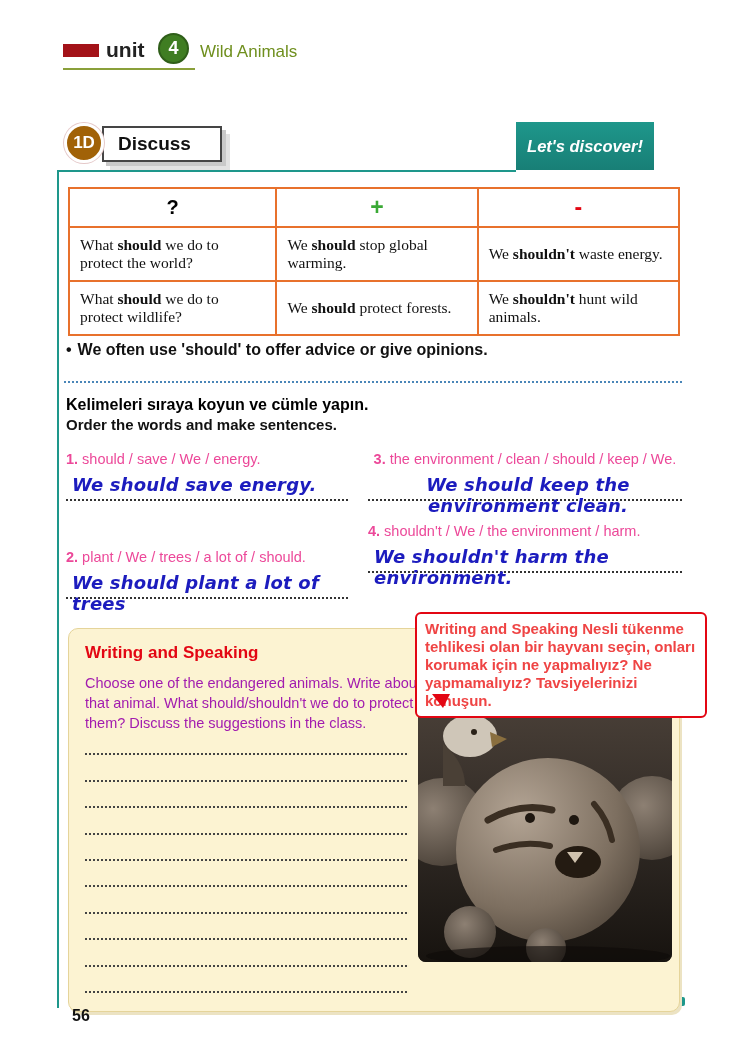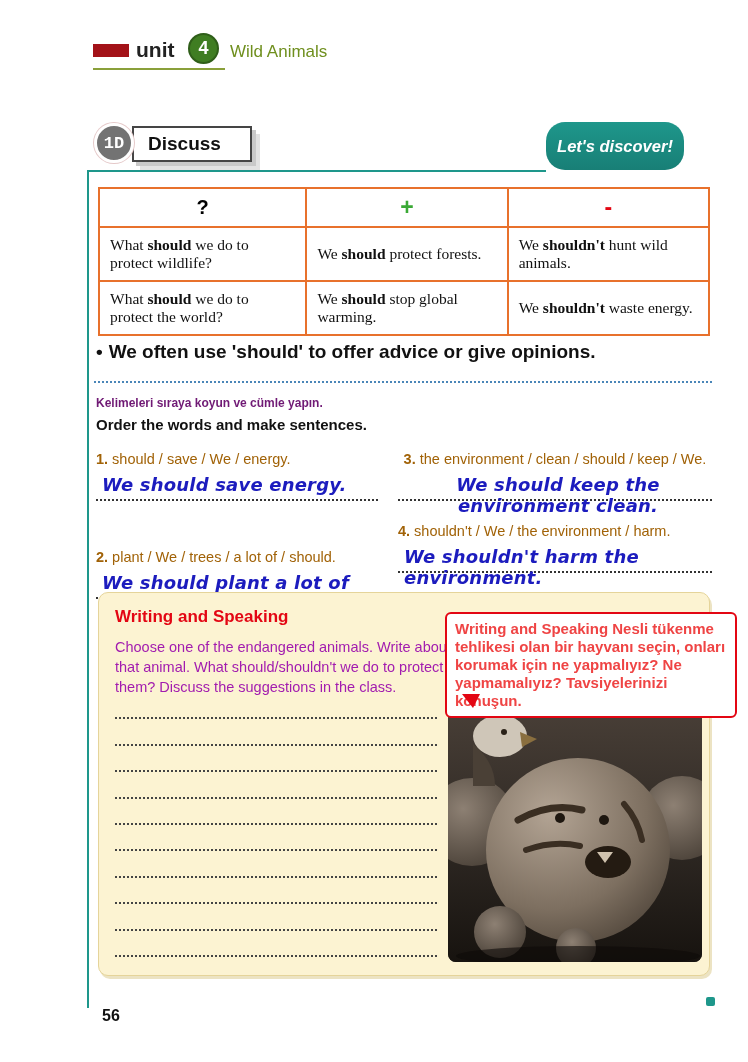--- a/index.html
+++ b/index.html
@@ -1,73 +1,73 @@
 <!DOCTYPE html>
 <html><head>
 <meta charset="utf-8">
 <style>
   * { margin:0; padding:0; box-sizing:border-box; }
   html,body { background:#ffffff; }
   .page {
     position:relative; width:716px; height:1062px; background:#ffffff;
-    font-family:"Liberation Sans", sans-serif; overflow:hidden; color:#111;margin-left:30px;
+    font-family:"Liberation Sans", sans-serif; overflow:hidden; color:#111;
   }
   
   .unit-bar { position:absolute; left:63px; top:44px; width:36px; height:13px; background:#a31218; }
   .unit-underline { position:absolute; left:63px; top:68px; width:132px; height:2px; background:#8aa03a; }
   .unit-label { position:absolute; left:106px; top:38px; font-size:21px; font-weight:bold; color:#222; }
   .unit-circle { position:absolute; left:158px; top:33px; width:31px; height:31px; border-radius:50%;
     background:#3f7d22; border:2px solid #2f5e19; color:#fff; font-weight:bold; font-size:18px;
     display:flex; align-items:center; justify-content:center; }
   .unit-title { position:absolute; left:200px; top:42px; color:#6f8f1e; font-weight:normal; font-size:17px; }
 
   
   .badge-1d { position:absolute; left:64px; top:123px; width:40px; height:40px; border-radius:50%;
-    background:#737373; color:#fff; font-weight:bold; font-size:17px; display:flex; align-items:center;
-    justify-content:center; border:3px solid #fff; box-shadow:0 0 0 1px #e5c9c9; z-index:3;font-family:Liberation Mono, monospace; }
+    background:#a16207; color:#fff; font-weight:bold; font-size:17px; display:flex; align-items:center;
+    justify-content:center; border:3px solid #fff; box-shadow:0 0 0 1px #e5c9c9; z-index:3; }
   .grammar-box { position:absolute; left:102px; top:126px; width:120px; height:36px; background:#fff;
     border:2px solid #454545; display:flex; align-items:center; padding-left:14px; font-weight:bold;
     font-size:19px; color:#111; box-shadow:4px 4px 0 #c9c9c9, 8px 8px 0 #e2e2e2; z-index:2; }
   .discover-box { position:absolute; left:516px; top:122px; width:138px; height:48px;
     background:linear-gradient(#1e978b,#187f76); color:#fff; display:flex; align-items:center;
-    justify-content:center; font-weight:bold; font-style:italic; font-size:16.5px; z-index:2;border-radius:19px; }
+    justify-content:center; font-weight:bold; font-style:italic; font-size:16.5px; z-index:2; }
 
   
   .frame-top { position:absolute; left:57px; top:170px; width:459px; height:2px; background:#1e978b; }
   .frame-left { position:absolute; left:57px; top:170px; width:2px; height:838px; background:#1e978b; }
   .frame-dot { position:absolute; left:676px; top:997px; width:9px; height:9px; background:#1e978b; border-radius:2px; }
 
   
   .grammar-table { position:absolute; left:68px; top:187px; width:612px; border-collapse:collapse;
     font-family:"Liberation Serif", serif; background:#fff; }
   .grammar-table th, .grammar-table td { border:2px solid #e8712c; padding:5px 10px; }
   .grammar-table th { height:34px; text-align:center; font-family:"Liberation Sans",sans-serif; }
   .grammar-table td { height:54px; font-size:15.5px; color:#111; vertical-align:middle; }
   .h-q { font-size:20px; color:#000; width:34%; }
   .h-plus { font-size:23px; color:#3aa935; width:33%; }
   .h-minus { font-size:23px; color:#e30613; width:33%; }
 
-  .advice-note { position:absolute; left:66px; top:341px; font-size:19px; font-weight:bold; color:#111; }
+  .advice-note { position:absolute; left:66px; top:341px; font-size:16px; font-weight:bold; color:#111; }
   .advice-note .bullet { margin-right:6px; }
 
   .dotted-sep { position:absolute; left:64px; top:381px; width:618px; border-top:2px dotted #4a86b8; }
 
-  .inst-tr { position:absolute; left:66px; top:396px; color:#701a75; font-weight:bold; font-size:12px; }
+  .inst-tr { position:absolute; left:66px; top:396px; color:#000000; font-weight:bold; font-size:16px; }
   .inst-en { position:absolute; left:66px; top:416px; color:#111; font-weight:bold; font-size:15px; }
 
   
   .ex-item { position:absolute; }
-  .ex-prompt { font-size:14.5px; color:#a16207; white-space:nowrap; }
+  .ex-prompt { font-size:14.5px; color:#ec4899; white-space:nowrap; }
   .ex-num { font-weight:bold; margin-right:4px; }
   .ex-answer { margin-top:7px; height:27px; border-bottom:2px dotted #333; padding-left:6px; }
   .handwriting { font-family:"DejaVu Sans", sans-serif; font-style:italic; font-weight:bold;
     font-size:18px; color:#1c1cbe; letter-spacing:0.2px; }
 
   
-  .panel { position:absolute; left:68px; top:592px; width:612px; height:384px; background:#fcf3d2;
+  .panel { position:absolute; left:68px; top:628px; width:612px; height:384px; background:#fcf3d2;
     border:1px solid #e5d49a; border-radius:10px; box-shadow:2px 3px 0 #ece3c3; }
   .panel-title { position:absolute; left:16px; top:14px; color:#e30613; font-weight:bold; font-size:17px; }
   .panel-body { position:absolute; left:16px; top:44px; width:338px; font-weight:normal; font-size:14.5px;
     line-height:1.38; color:#a21caf; }
   .write-lines { position:absolute; left:16px; top:100px; width:322px; }
   .write-line { height:26.4px; border-bottom:2px dotted #444; }
 
   .bubble { position:absolute; left:415px; top:612px; width:292px; background:#fff; border:2.5px solid #e30613;
     border-radius:6px; padding:6px 8px; color:#ef4444; font-weight:bold; font-size:15px; line-height:1.2; z-index:4; }
   .bubble-tail { position:absolute; left:432px; top:694px; width:0; height:0; z-index:4;
@@ -103,38 +103,38 @@
     <thead>
       <tr>
         <th class="h-q">?</th>
         <th class="h-plus">+</th>
         <th class="h-minus">-</th>
       </tr>
     </thead>
     <tbody>
       <tr>
         <td>
-          <span>What </span><b>should</b><span> we do to protect wildlife?</span>
-        </td>
-        <td>
-          <span>We </span><b>should</b><span> protect forests.</span>
-        </td>
-        <td>
-          <span>We </span><b>shouldn't</b><span> hunt wild animals.</span>
+          <span>What </span><b>should</b><span> we do to protect the world?</span>
+        </td>
+        <td>
+          <span>We </span><b>should</b><span> stop global warming.</span>
+        </td>
+        <td>
+          <span>We </span><b>shouldn't</b><span> waste energy.</span>
         </td>
       </tr>
       <tr>
         <td>
-          <span>What </span><b>should</b><span> we do to protect the world?</span>
-        </td>
-        <td>
-          <span>We </span><b>should</b><span> stop global warming.</span>
-        </td>
-        <td>
-          <span>We </span><b>shouldn't</b><span> waste energy.</span>
+          <span>What </span><b>should</b><span> we do to protect wildlife?</span>
+        </td>
+        <td>
+          <span>We </span><b>should</b><span> protect forests.</span>
+        </td>
+        <td>
+          <span>We </span><b>shouldn't</b><span> hunt wild animals.</span>
         </td>
       </tr>
     </tbody>
   </table>
 
   <div class="advice-note">
     <span class="bullet">•</span><span>We often use 'should' to offer advice or give opinions.</span>
   </div>
 
   <div class="dotted-sep"></div>

